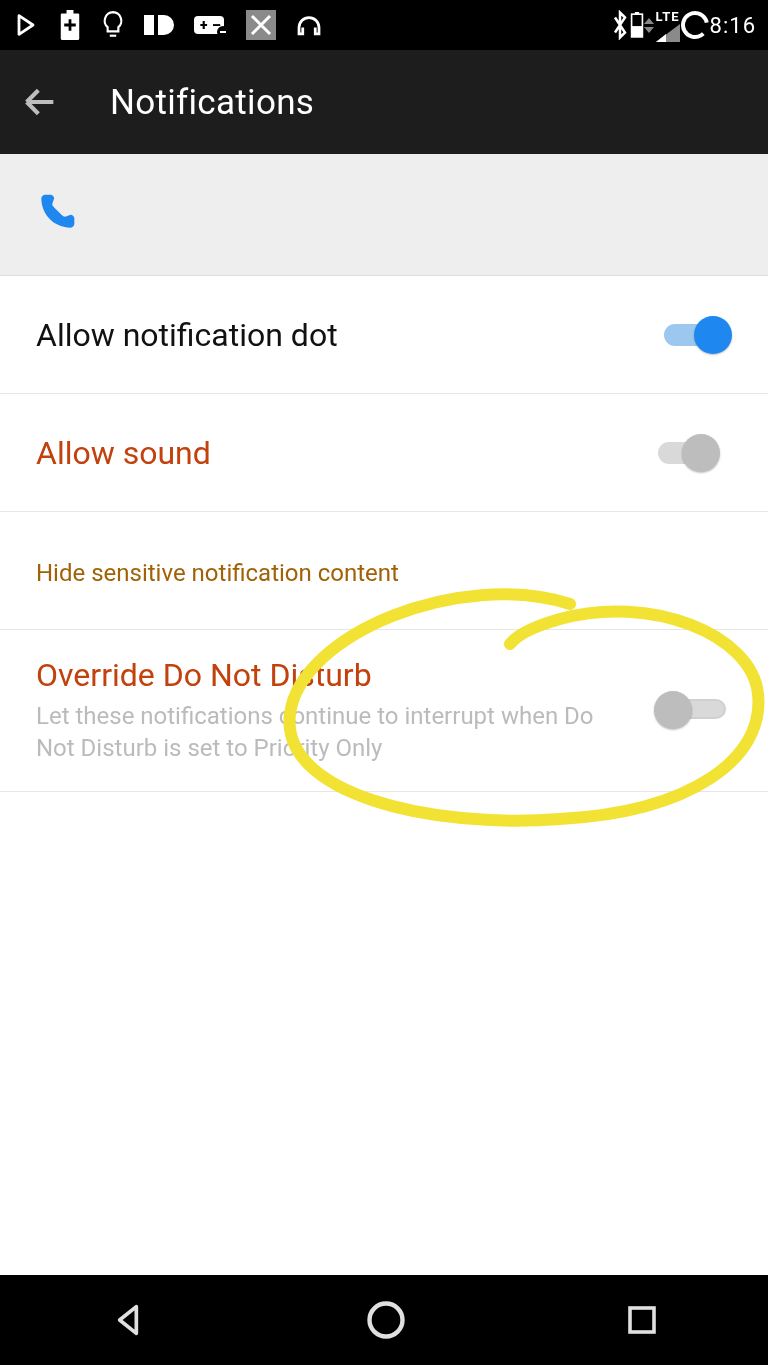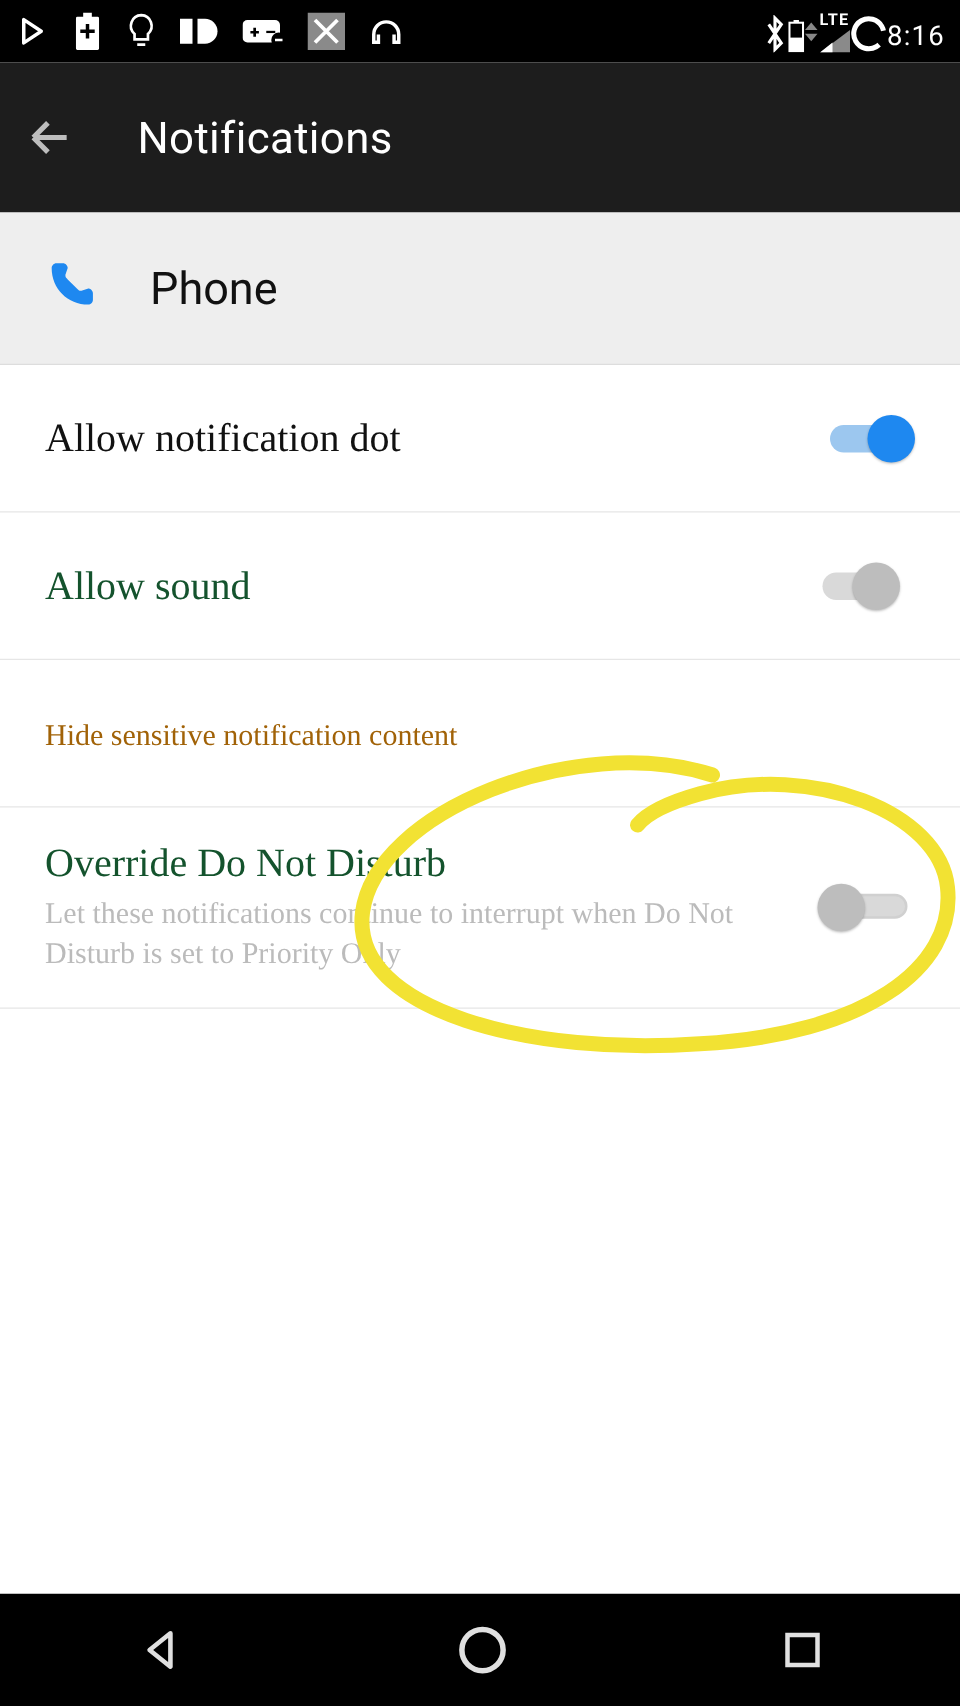--- a/index.html
+++ b/index.html
@@ -1,47 +1,47 @@
 <!DOCTYPE html>
 <html><head>
 <meta charset="utf-8">
 <style>
   * { box-sizing: border-box; margin: 0; padding: 0; }
   html, body { width: 768px; height: 1365px; font-family: Roboto, "Helvetica Neue", Arial, sans-serif; background:#fff; overflow:hidden; }
   
   
   .status-bar { height:50px; background:#000; color:#fff; display:flex; align-items:center; padding:0 12px; font-size:22px; }
   .status-left { display:flex; align-items:center; gap:18px; }
-  .status-right { margin-left:auto; display:flex; align-items:flex-end; }
+  .status-right { margin-left:auto; display:flex; align-items:center; }
   .status-bar svg { display:block; }
   .time { font-weight:400; letter-spacing:1px; font-size:22px; }
   .lte { font-size:13px; font-weight:700; letter-spacing:1px; }
   .sig-wrap { display:flex; align-items:center; }
   .arrows { display:flex; flex-direction:column; align-items:center; margin-right:2px; }
   .arrows span { width:0;height:0;border-left:5px solid transparent;border-right:5px solid transparent; }
   .arrows .up { border-bottom:6px solid #888; margin-bottom:3px;}
   .arrows .dn { border-top:6px solid #888;}
   
   
-  .app-bar { height:120px; background:#1d1d1d; color:#fff; display:flex; align-items:center; padding:0 20px; }
+  .app-bar { height:104px; background:#1d1d1d; color:#fff; display:flex; align-items:center; padding:0 20px; }
   .app-bar .back { width:40px; height:40px; color:#bdbdbd; }
   .app-bar h1 { font-size:35px; font-weight:400; margin-left:50px; letter-spacing:0.3px; }
   
   
   .phone-row { height:122px; background:#eee; display:flex; align-items:center; padding:0 34px; border-bottom:1px solid #ddd; }
   .phone-row .icon { color:#1e88f0; }
   .phone-row .label { font-size:36px; font-weight:400; margin-left:42px; color:#111; }
   
   
   .settings { background:#fff; }
   .row { padding:26px 36px; border-bottom:1px solid #e6e6e6; display:flex; align-items:center; min-height:118px; }
-  .row .texts { flex:1; padding-right:20px;font-family:Liberation Serif, serif; }
+  .row .texts { flex:1; padding-right:20px; }
   .row .title { font-size:32px; color:#111; font-weight:400; }
   .row .sub { font-size:24px; color:#a16207; margin-top:6px; line-height:1.35; }
-  .row.disabled .title { color:#14532d; }
+  .row.disabled .title { color:#c2410c; }
   .row.disabled .sub { color:#bbb; }
   
   
   .switch { width:78px; height:42px; position:relative; flex:0 0 auto; }
   .switch .track { position:absolute; width:58px; height:22px; border-radius:11px; top:10px; left:4px; background:#b0b0b0; }
   .switch .thumb { position:absolute; width:38px; height:38px; border-radius:50%; top:2px; background:#bdbdbd; box-shadow:0 1px 2px rgba(0,0,0,.25); }
   .switch.on .track { background:#9cc7ef; left:10px; }
   .switch.on .thumb { background:#1e88f0; right:0; }
   .switch.off .thumb { left:28px; }
   .switch.off-left .thumb { left:0; }
@@ -153,21 +153,20 @@
 </div>
 
 <div class="content-area">
 
   <div class="phone-row">
     <span class="icon">
       <svg width="44" height="44" viewBox="0 0 24 24">
           <path fill="#1e88f0" d="M6 2c-1 0-2 1-2 2 0 9 7 16 16 16 1 0 2-1 2-2v-3c0-1-1-2-2-2l-3 1c-1 0-1 0-2-1l-4-4c-1-1-1-1-1-2l1-3c0-1-1-2-2-2H6z"></path>
         </svg>
     </span>
-    <span class="label">Phone</span>
   </div>
 
   <div class="settings">
 
     <div class="row">
       <div class="texts">
         <div class="title">Allow notification dot</div>
       </div>
       <div class="switch on">
         <div class="track"></div>

